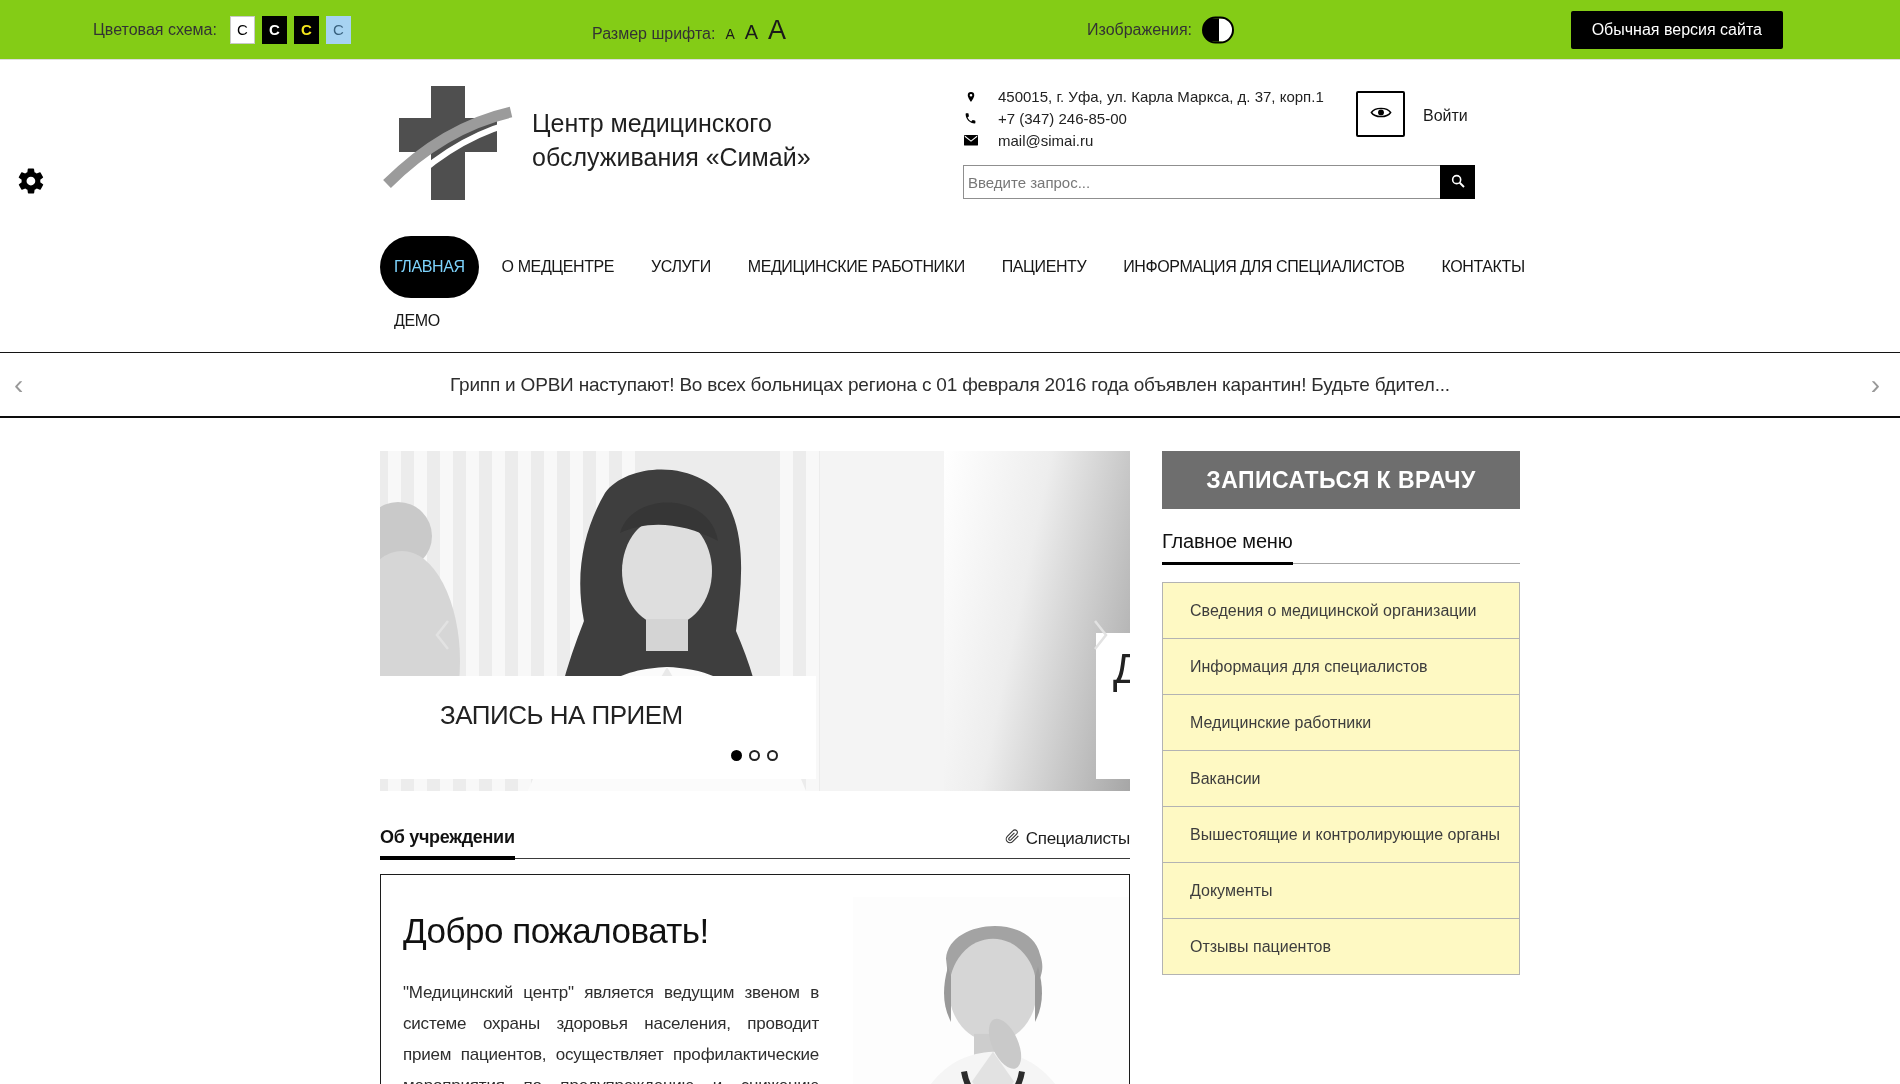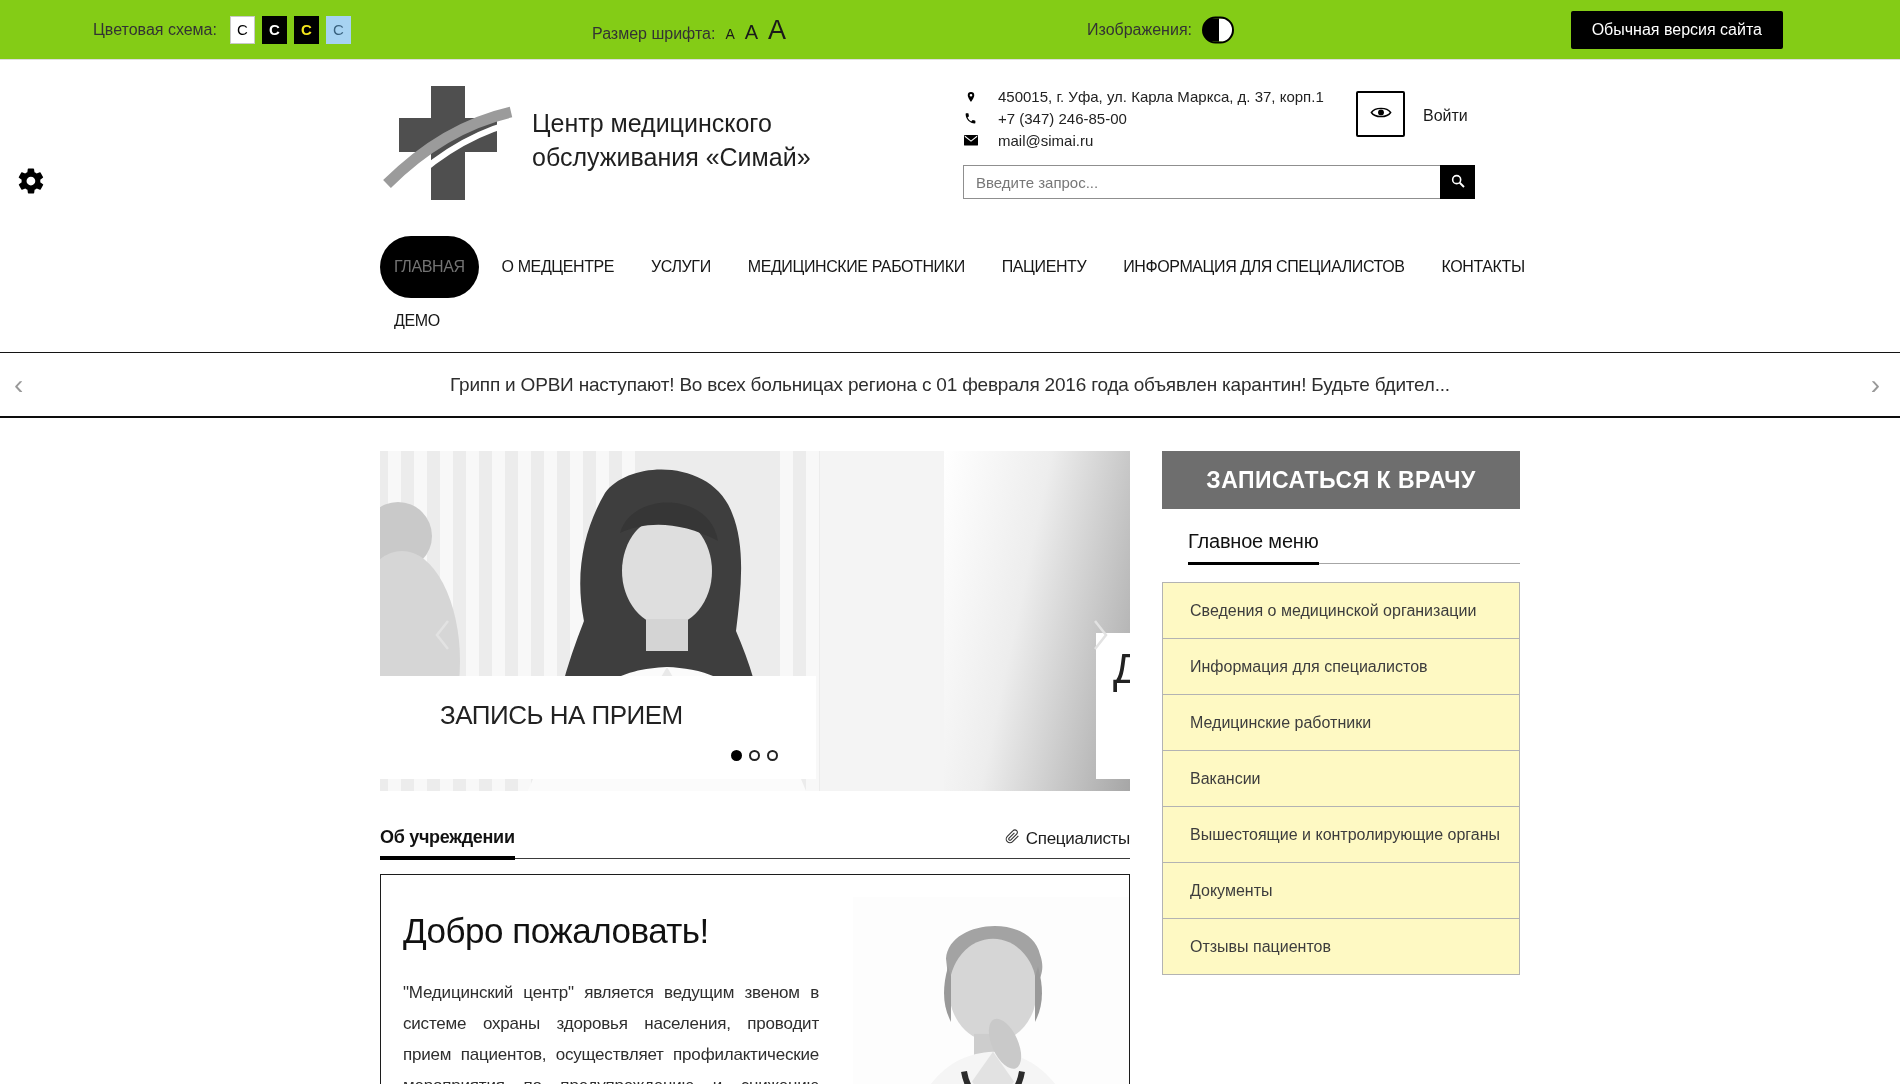--- a/index.html
+++ b/index.html
@@ -39,34 +39,34 @@
   .site-title { position: absolute; left: 532px; top: 46px; font-size: 25px; line-height: 34px; color: #1f1f1f; }
   .contacts { position: absolute; left: 963px; top: 28px; font-size: 15px; color: #222; }
   .contact-row { display: flex; align-items: center; gap: 20px; margin-bottom: 5px; }
   .contact-row .cicon { width: 15px; display: flex; justify-content: center; }
   .eye-btn { position: absolute; left: 1356px; top: 31px; width: 49px; height: 46px;
     border: 2px solid #000; border-radius: 2px; background: #fff;
     display: flex; align-items: center; justify-content: center; cursor: pointer; }
   .login { position: absolute; left: 1423px; top: 47px; font-size: 16px; color: #1a1a1a;
     text-decoration: none; cursor: pointer; }
   .search { position: absolute; left: 963px; top: 105px; width: 512px; height: 34px; display: flex; }
-  .search input { flex: 1; border: 1px solid #8f8f8f; border-right: 0; padding: 0 12px;
+  .search input { flex: 1; border: 1px solid #8f8f8f; border-right: 0; padding: 0 4px;
     font-size: 15px; font-family: "Liberation Sans", sans-serif; color: #333; outline: none; }
   .search input::placeholder { color: #777; }
   .search-btn { width: 35px; background: #000; border: 0; display: flex;
     align-items: center; justify-content: center; cursor: pointer; }
 
   
   nav { border-bottom: 1px solid #141414; background: #fff; }
   .nav-inner { width: 1140px; margin: 0 auto; padding: 7px 0 8px; }
   .nav-row { display: flex; flex-wrap: nowrap; }
   .nav-item { display: flex; align-items: center; padding: 0 14px; height: 62px;
     font-size: 16px; letter-spacing: -0.4px; color: #161616; text-decoration: none;
     margin-right: 9px; white-space: nowrap; cursor: pointer; }
-  .nav-item.active { background: #000; color: #737373; border-radius: 31px; }
+  .nav-item.active { background: #000; color: #7dd3fc; border-radius: 31px; }
   .nav-row2 .nav-item { height: 46px; }
 
   
   .ticker { position: relative; height: 65px; border-bottom: 2px solid #0d0d0d;
     display: flex; align-items: center; justify-content: center; background: #fff; }
   .ticker-text { font-size: 19px; color: #2e2e2e; letter-spacing: -0.2px; }
   .t-arrow { position: absolute; top: 50%; transform: translateY(-50%); font-size: 28px;
     color: #999; cursor: pointer; line-height: 1; font-weight: 300; }
   .t-left { left: 14px; } .t-right { right: 20px; }
 
@@ -103,21 +103,21 @@
   .card { margin-top: 15px; border: 1px solid #1c1c1c; position: relative; height: 262px; background: #fff; }
   .welcome-h { margin: 36px 0 0 22px; font-size: 35px; font-weight: 500; color: #111; letter-spacing: -0.5px; }
   .welcome-p { width: 416px; margin: 26px 0 0 22px; font-size: 17px; line-height: 31px;
     text-align: justify; color: #2e2e2e; letter-spacing: -0.2px; }
   .photo { position: absolute; top: 22px; right: 0; width: 276px; height: 238px; overflow: hidden; }
   .photo svg { display: block; width: 100%; height: 100%; }
 
   
   .appoint { width: 100%; height: 58px; background: #6e6e6e; color: #fff; border: 0;
     font-size: 23px; font-weight: 700; letter-spacing: 0.5px; cursor: pointer; }
-  .menu-title { margin-top: 21px; border-bottom: 1px solid #a6a6a6; font-size: 20px; color: #111; margin-left: 26px; }
+  .menu-title { margin-top: 21px; border-bottom: 1px solid #a6a6a6; font-size: 20px; color: #111; }
   .menu-title span { display: inline-block; padding-bottom: 9px; border-bottom: 3px solid #000;
     margin-bottom: -2px; letter-spacing: -0.2px; }
   .menu { list-style: none; margin-top: 19px; }
   .menu li { height: 57px; border: 1px solid #b3b3b3; margin-top: -1px; display: flex; align-items: center;
     padding-left: 27px; font-size: 16px; color: #3d3d3d; cursor: pointer; background: #fef9c3; }
 </style>
 </head>
 <body>
 
 <div class="topbar">

